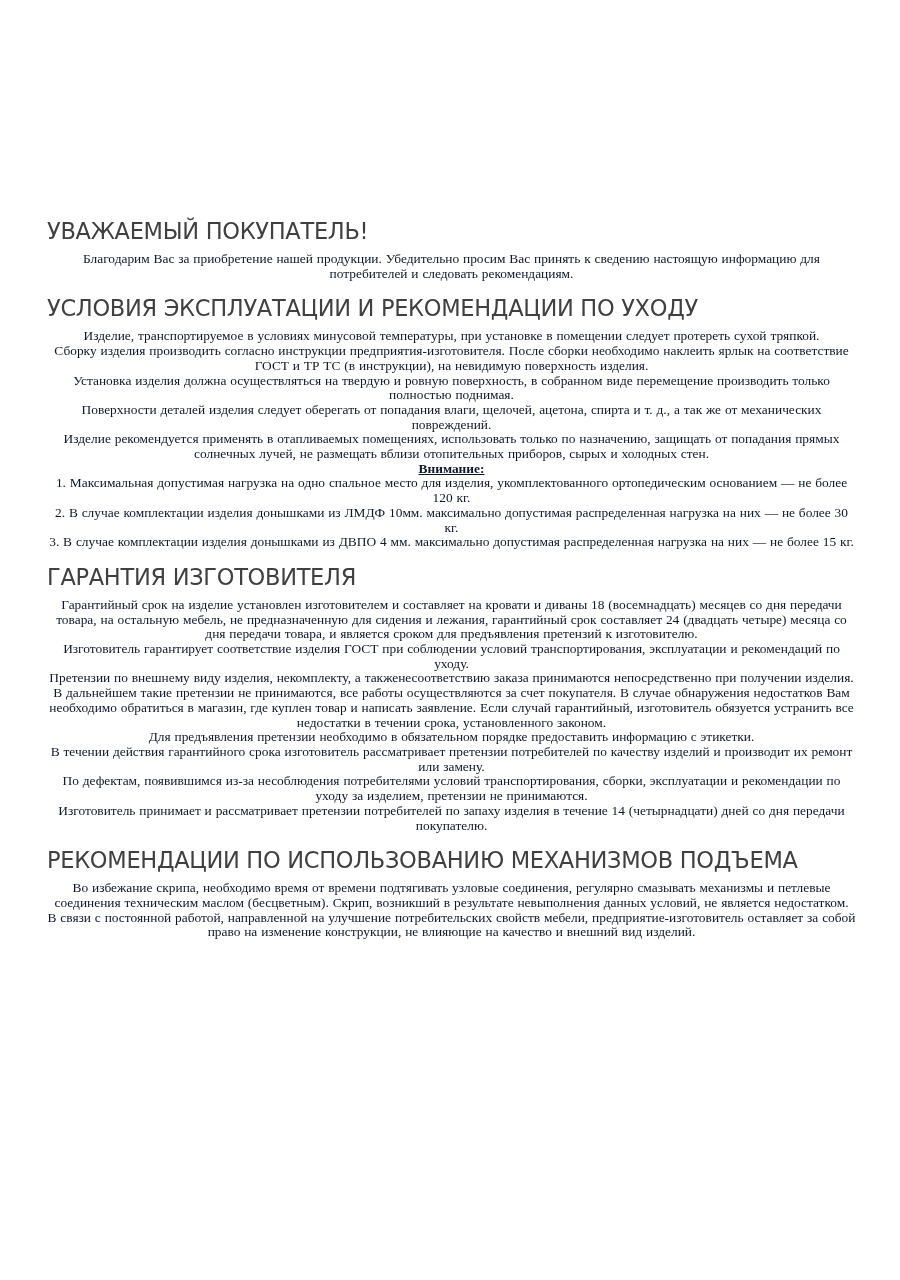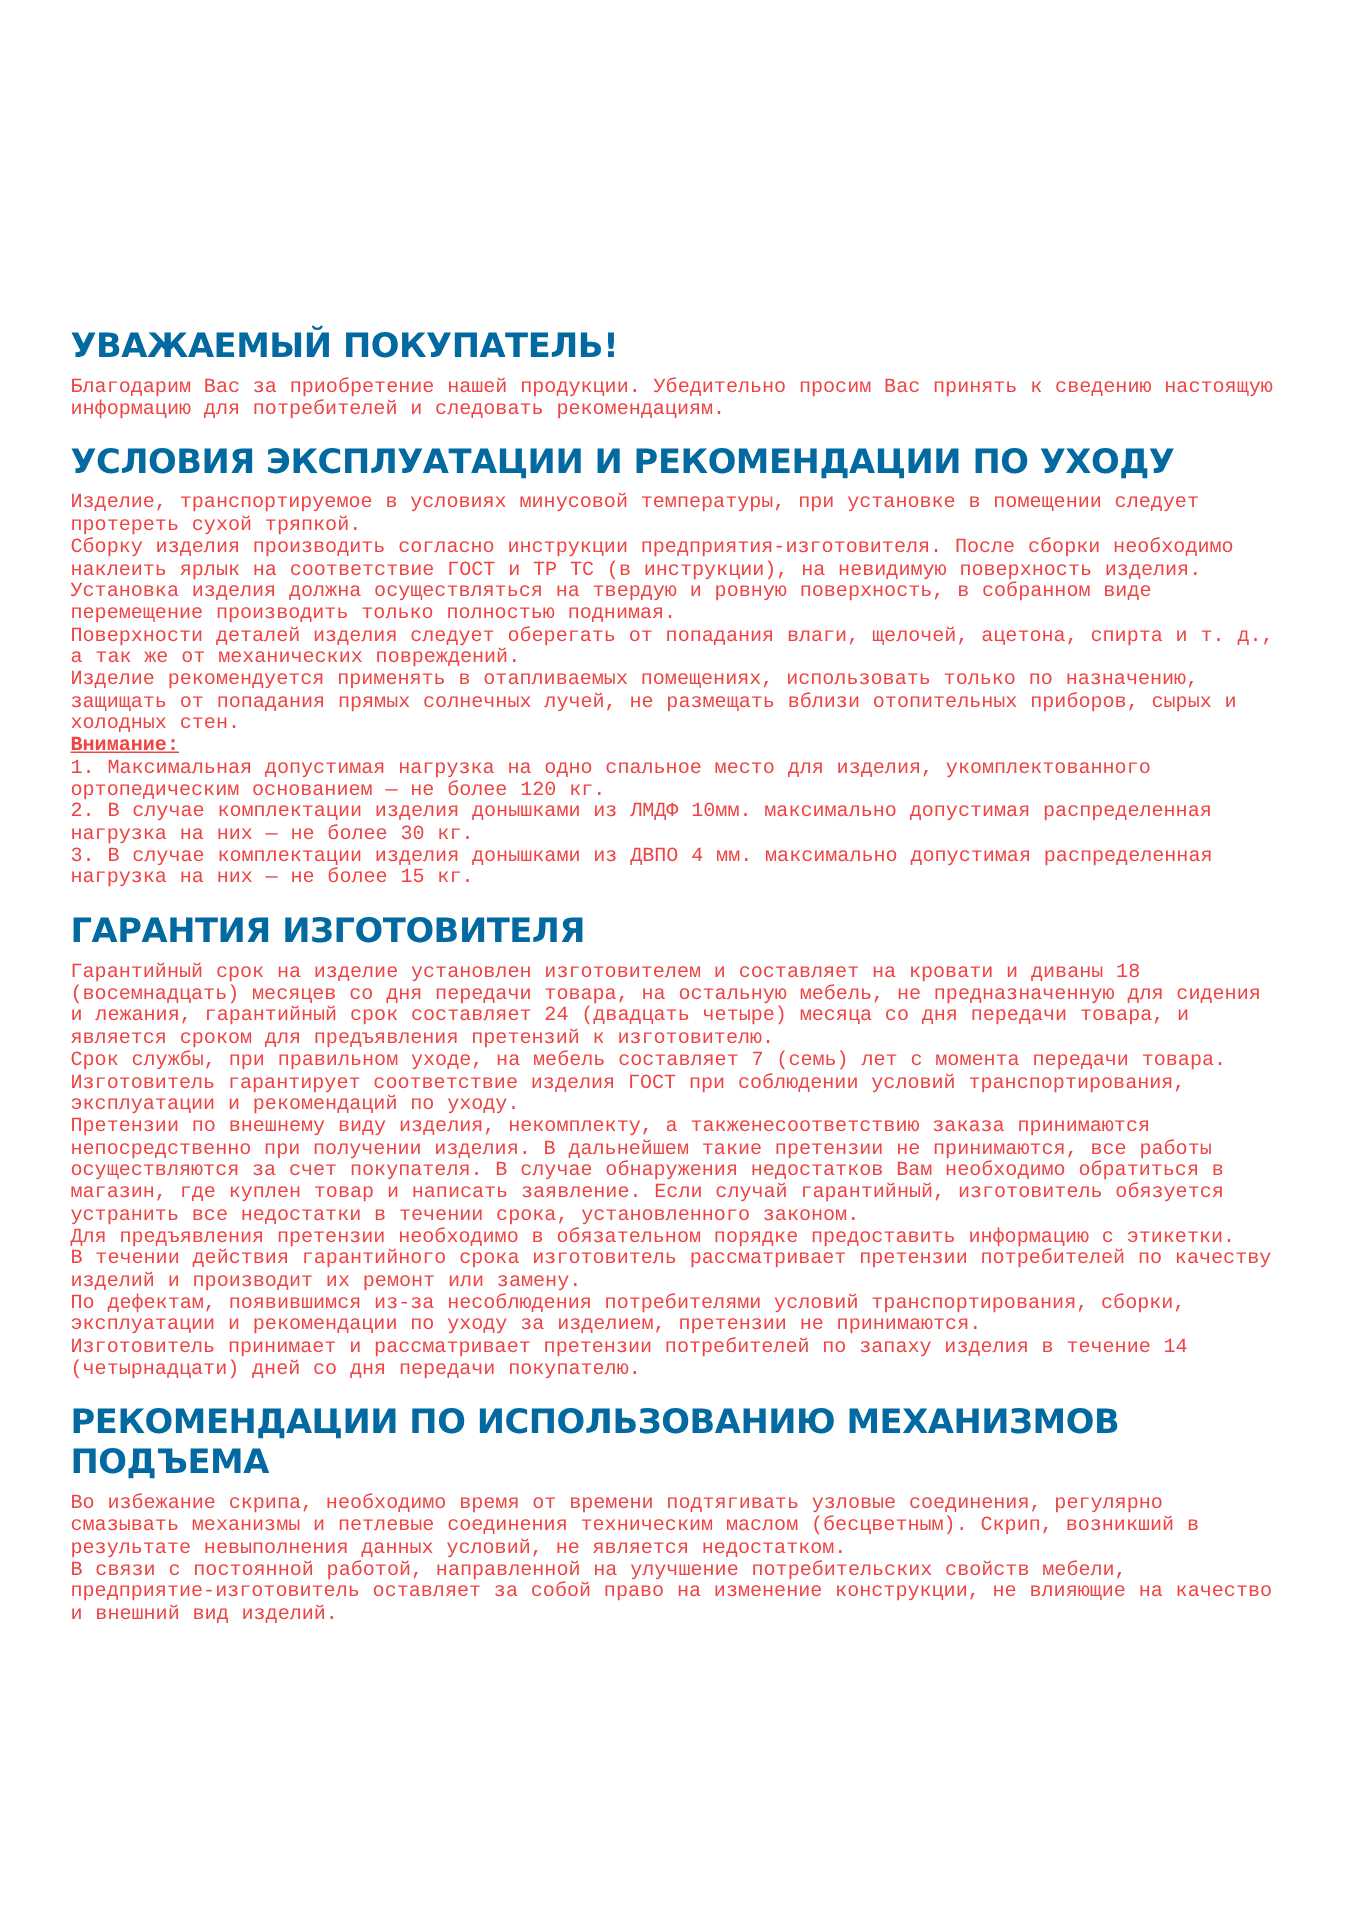--- a/index.html
+++ b/index.html
@@ -13,36 +13,36 @@
     height: 1280px;
     background: #ffffff;
     box-sizing: border-box;
     padding: 218px 44px 0 47px;
     overflow: hidden;
     font-family: "DejaVu Sans", sans-serif;
   }
   .sec h1 {
     font-family: "DejaVu Sans", sans-serif;
     font-size: 22.5px;
-    font-weight: 700;
-    color: #0369a1;
+    font-weight: 400;
+    color: #404040;
     line-height: 27px;
     letter-spacing: -0.3px;
     margin: 14px 0 7px 0;
   }
   .sec:first-child h1 {
     margin-top: 0;
   }
   .sec p {
-    font-family: Liberation Mono, monospace;
+    font-family: Liberation Serif, serif;
     font-size: 13.4px;
     line-height: 14.7px;
-    color: #ef4444;
+    color: #0f172a;
     margin: 0;
-    text-align: left;
+    text-align: center;
     word-spacing: 0.5px;
   }
   .sec p.attention {
     font-weight: bold;
     text-decoration: underline;
   }
 </style>
 </head>
 <body>
 
@@ -62,21 +62,20 @@
     <p>Изделие рекомендуется применять в отапливаемых помещениях, использовать только по назначению, защищать от попадания прямых солнечных лучей, не размещать вблизи отопительных приборов, сырых и холодных стен.</p>
     <p class="attention">Внимание:</p>
     <p>1. Максимальная допустимая нагрузка на одно спальное место для изделия, укомплектованного ортопедическим основанием — не более 120 кг.</p>
     <p>2. В случае комплектации изделия донышками из ЛМДФ 10мм. максимально допустимая распределенная нагрузка на них — не более 30 кг.</p>
     <p>3. В случае комплектации изделия донышками из ДВПО 4 мм. максимально допустимая распределенная нагрузка на них — не более 15 кг.</p>
   </section>
 
   <section class="sec">
     <h1>ГАРАНТИЯ ИЗГОТОВИТЕЛЯ</h1>
     <p>Гарантийный срок на изделие установлен изготовителем и составляет на кровати и диваны 18 (восемнадцать) месяцев со дня передачи товара, на остальную мебель, не предназначенную для сидения и лежания, гарантийный срок составляет 24 (двадцать четыре) месяца со дня передачи товара, и является сроком для предъявления претензий к изготовителю.</p>
-    <p>Срок службы, при правильном уходе, на мебель составляет 7 (семь) лет с момента передачи товара.</p>
     <p>Изготовитель гарантирует соответствие изделия ГОСТ при соблюдении условий транспортирования, эксплуатации и рекомендаций по уходу.</p>
     <p>Претензии по внешнему виду изделия, некомплекту, а такженесоответствию заказа принимаются непосредственно при получении изделия. В дальнейшем такие претензии не принимаются, все работы осуществляются за счет покупателя. В случае обнаружения недостатков Вам необходимо обратиться в магазин, где куплен товар и написать заявление. Если случай гарантийный, изготовитель обязуется устранить все недостатки в течении срока, установленного законом.</p>
     <p>Для предъявления претензии необходимо в обязательном порядке предоставить информацию с этикетки.</p>
     <p>В течении действия гарантийного срока изготовитель рассматривает претензии потребителей по качеству изделий и производит их ремонт или замену.</p>
     <p>По дефектам, появившимся из-за несоблюдения потребителями условий транспортирования, сборки, эксплуатации и рекомендации по уходу за изделием, претензии не принимаются.</p>
     <p>Изготовитель принимает и рассматривает претензии потребителей по запаху изделия в течение 14 (четырнадцати) дней со дня передачи покупателю.</p>
   </section>
 
   <section class="sec">
     <h1><span>РЕКОМЕНДАЦИИ ПО ИСПОЛЬЗОВАНИЮ МЕХАНИЗМОВ ПОДЪЕМА</span><br></h1>

